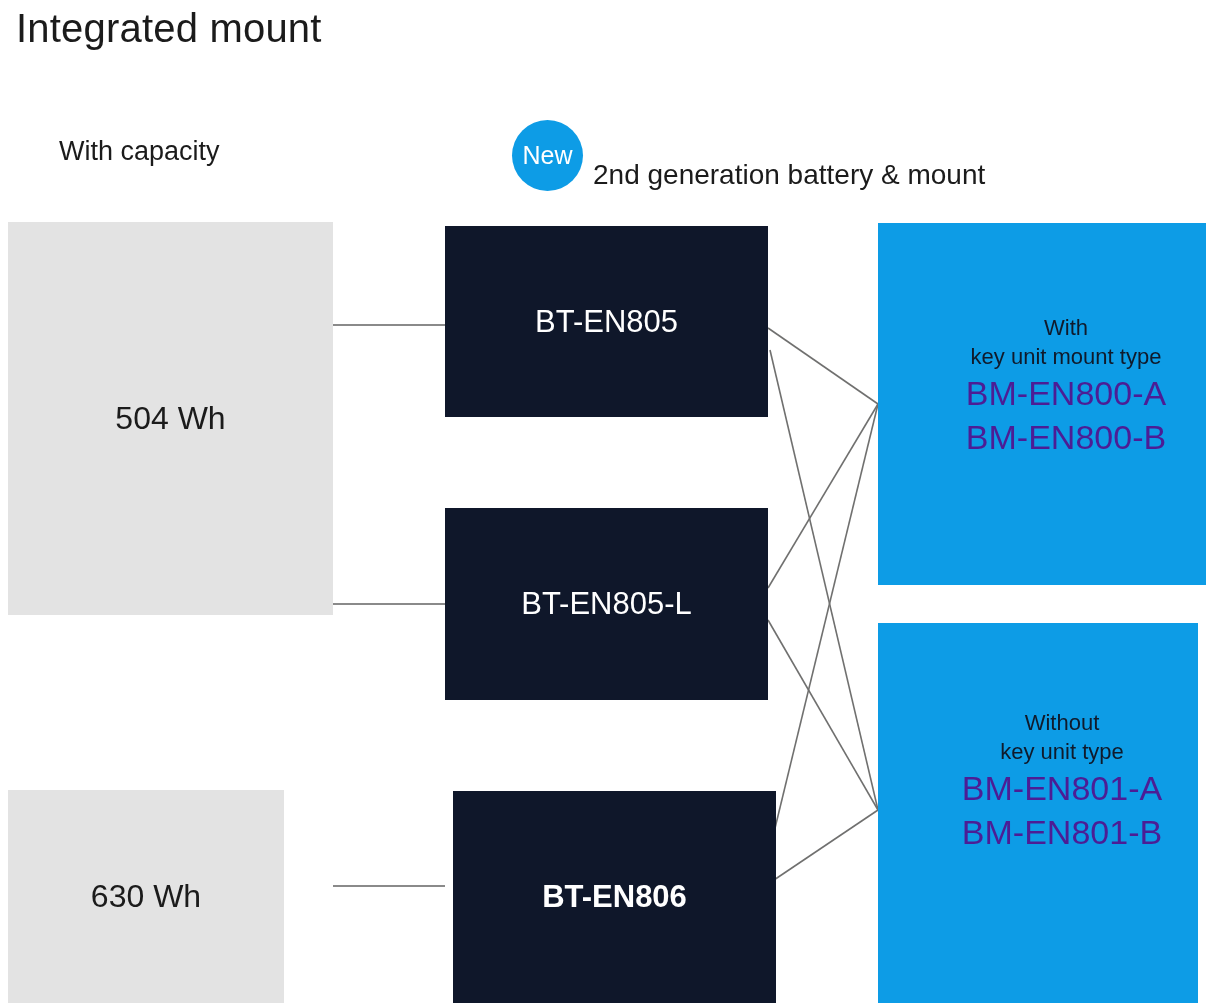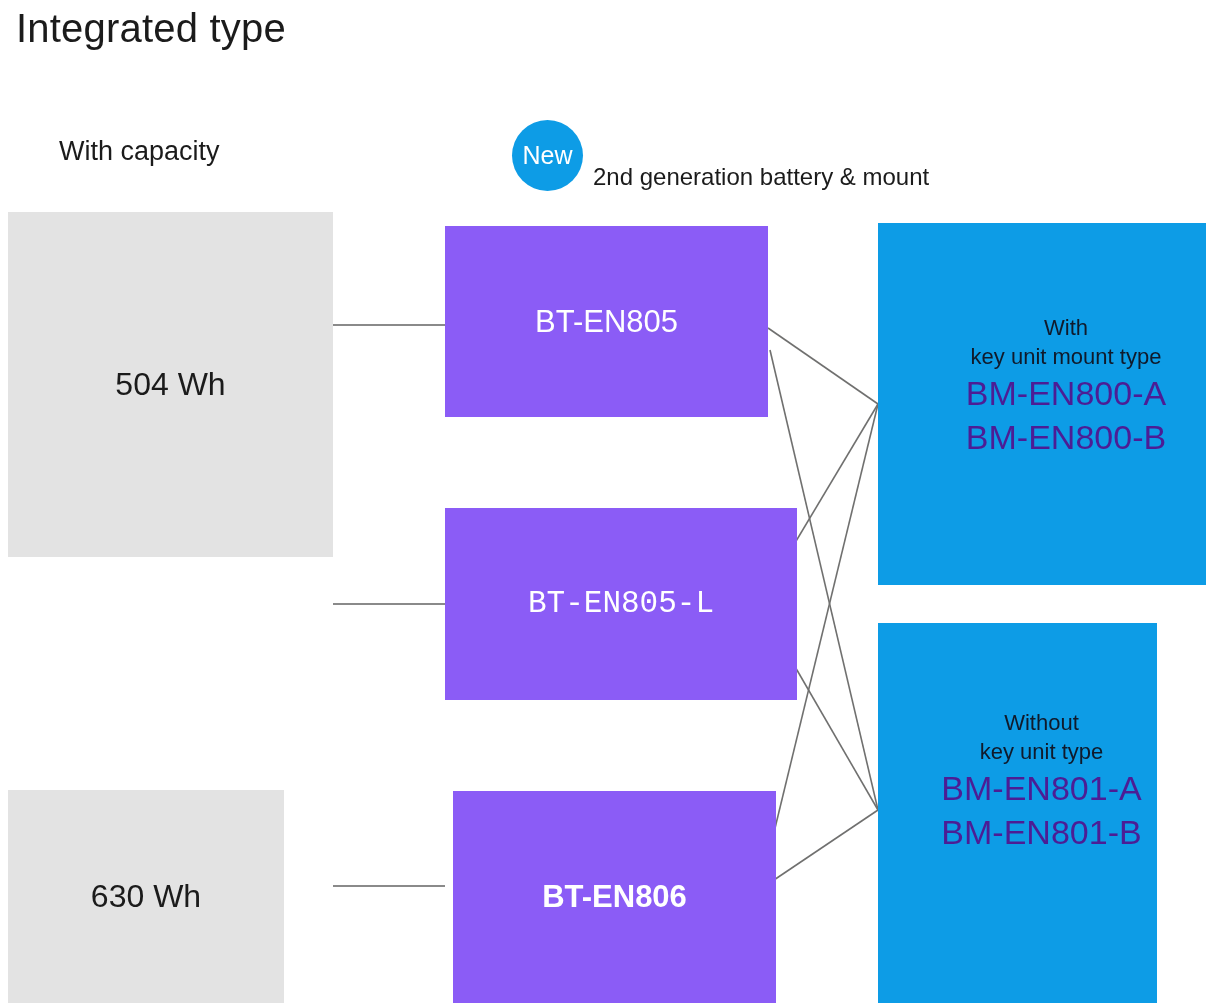--- a/index.html
+++ b/index.html
@@ -30,34 +30,34 @@
     position:absolute;left:512px;top:120px;
     display:flex;align-items:flex-end;gap:10px;
   }
   .new-badge{
     width:71px;height:71px;border-radius:50%;
     background:#0d9ce6;
     display:flex;align-items:center;justify-content:center;
     color:#ffffff;font-size:25px;line-height:1;
   }
   #new-header-text{
-    font-size:24px;color:#1b1b1b;white-space:nowrap;
+    font-size:28px;color:#1b1b1b;white-space:nowrap;
   }
 
   .box{position:absolute;box-sizing:border-box;}
   .gray-box{
     background:#e3e3e3;
     display:flex;align-items:center;justify-content:center;
   }
   .gray-box span{
     font-size:32px;color:#1b1b1b;white-space:nowrap;
   }
 
   .blue-box{
-    background:#8b5cf6;
+    background:#0f172a;
     display:flex;flex-direction:column;
     align-items:center;justify-content:center;
   }
   .blue-box .model{
     font-size:31px;color:#ffffff;white-space:nowrap;line-height:1.2;
   }
 
   .mount-box{
     background:#0d9ce6;
     display:flex;flex-direction:column;
@@ -66,42 +66,42 @@
   .mount-box .sub{
     font-size:22px;color:#101a2b;
     text-align:center;line-height:1.32;white-space:pre-line;
   }
   .mount-box .model{
     font-size:34px;color:#4c1d95;
     white-space:nowrap;line-height:1.3;text-align:right;
   }
 
   
-  #gray-504{left:8px;top:212px;width:325px;height:345px;justify-content:center;}
+  #gray-504{left:8px;top:222px;width:325px;height:393px;justify-content:center;}
   #gray-630{left:8px;top:790px;width:276px;height:213px;}
 
   #box-bt-en805   {left:445px;top:226px;width:323px;height:191px;}
-  #box-bt-en805-l {left:445px;top:508px;width:352px;height:192px;font-family:Liberation Mono, monospace;}
+  #box-bt-en805-l {left:445px;top:508px;width:323px;height:192px;}
   #box-bt-en806   {left:453px;top:791px;width:323px;height:212px;font-weight:bold;}
 
   #box-bm-800{left:878px;top:223px;width:328px;height:362px;padding-top:90px;}
-  #box-bm-801{left:878px;top:623px;width:279px;height:380px;padding-top:85px;}
+  #box-bm-801{left:878px;top:623px;width:320px;height:380px;padding-top:85px;}
   #box-bm-800 .model:first-of-type{margin-top:22px;}
   #box-bm-801 .model:first-of-type{margin-top:22px;}
 
   svg#links{position:absolute;left:0;top:0;width:1214px;height:1003px;pointer-events:none;}
   svg#links line{stroke:#70706f;stroke-width:1.6;}
   svg#links line.flat{stroke:#8a8a8a;stroke-width:2;}
 </style>
 </head>
 <body>
 
 <div id="canvas">
 
-  <div class="page-title">Integrated type</div>
+  <div class="page-title">Integrated mount</div>
 
   <div class="col-label" id="rated-capacity-label">With capacity</div>
 
   <div id="new-header">
     <div class="new-badge">
       <span>New</span>
     </div>
     <div id="new-header-text">2nd generation battery &amp; mount</div>
   </div>
 

